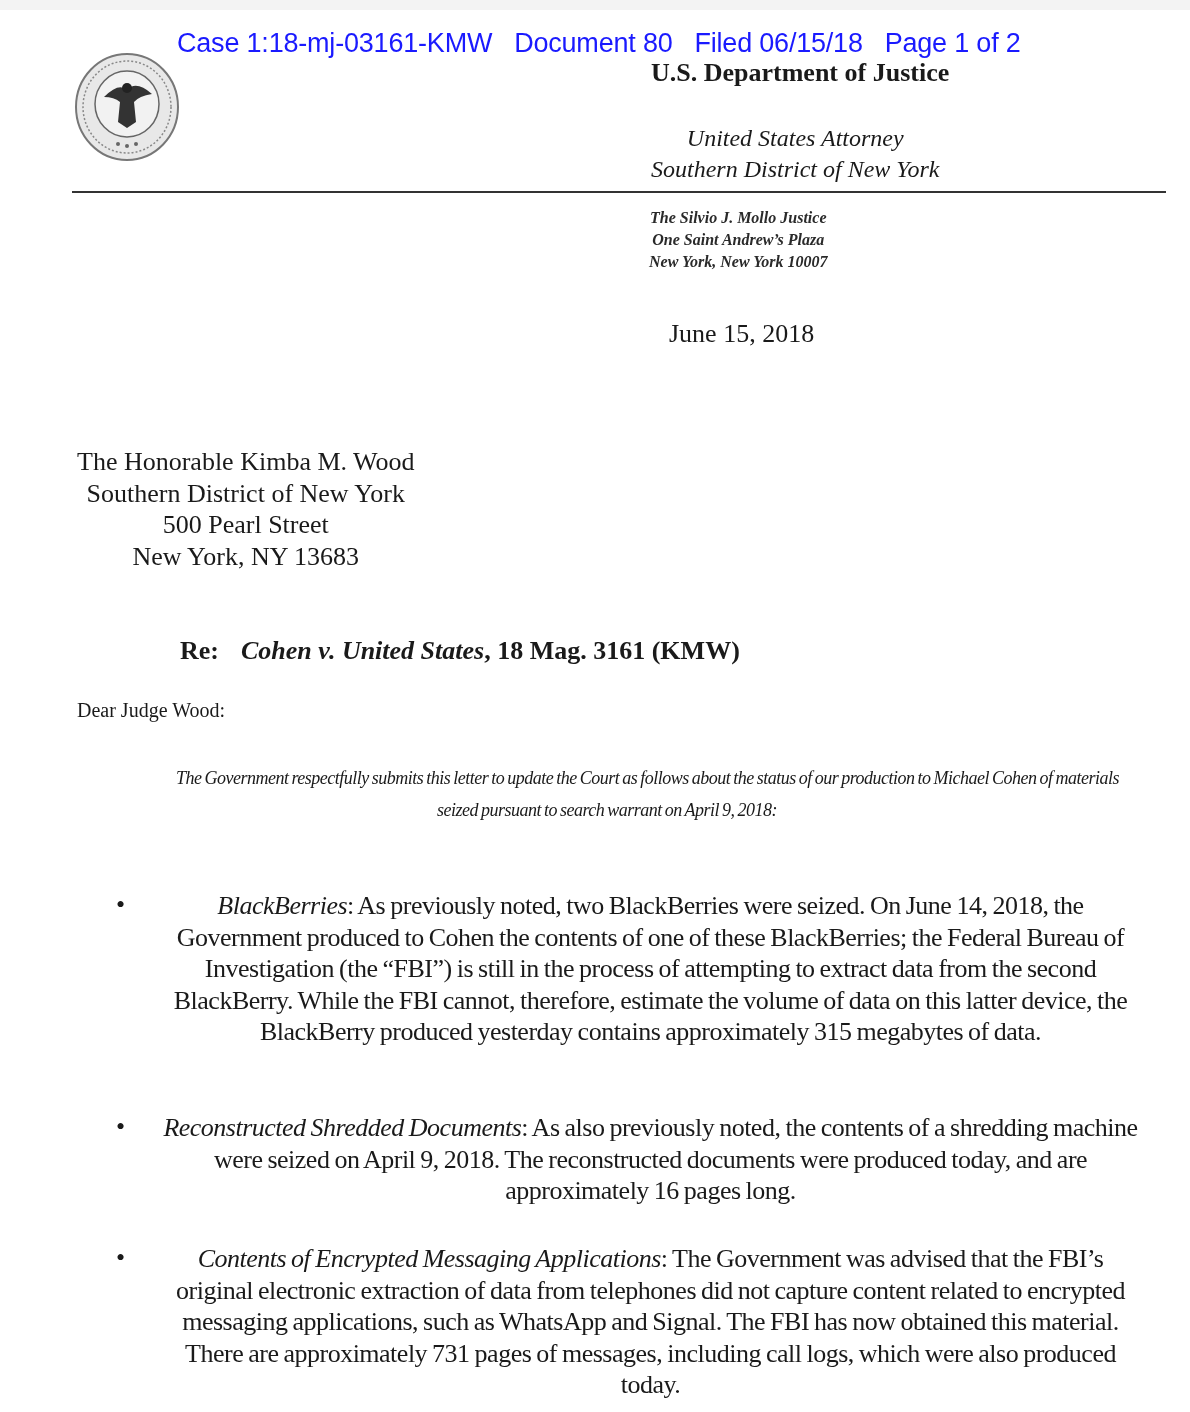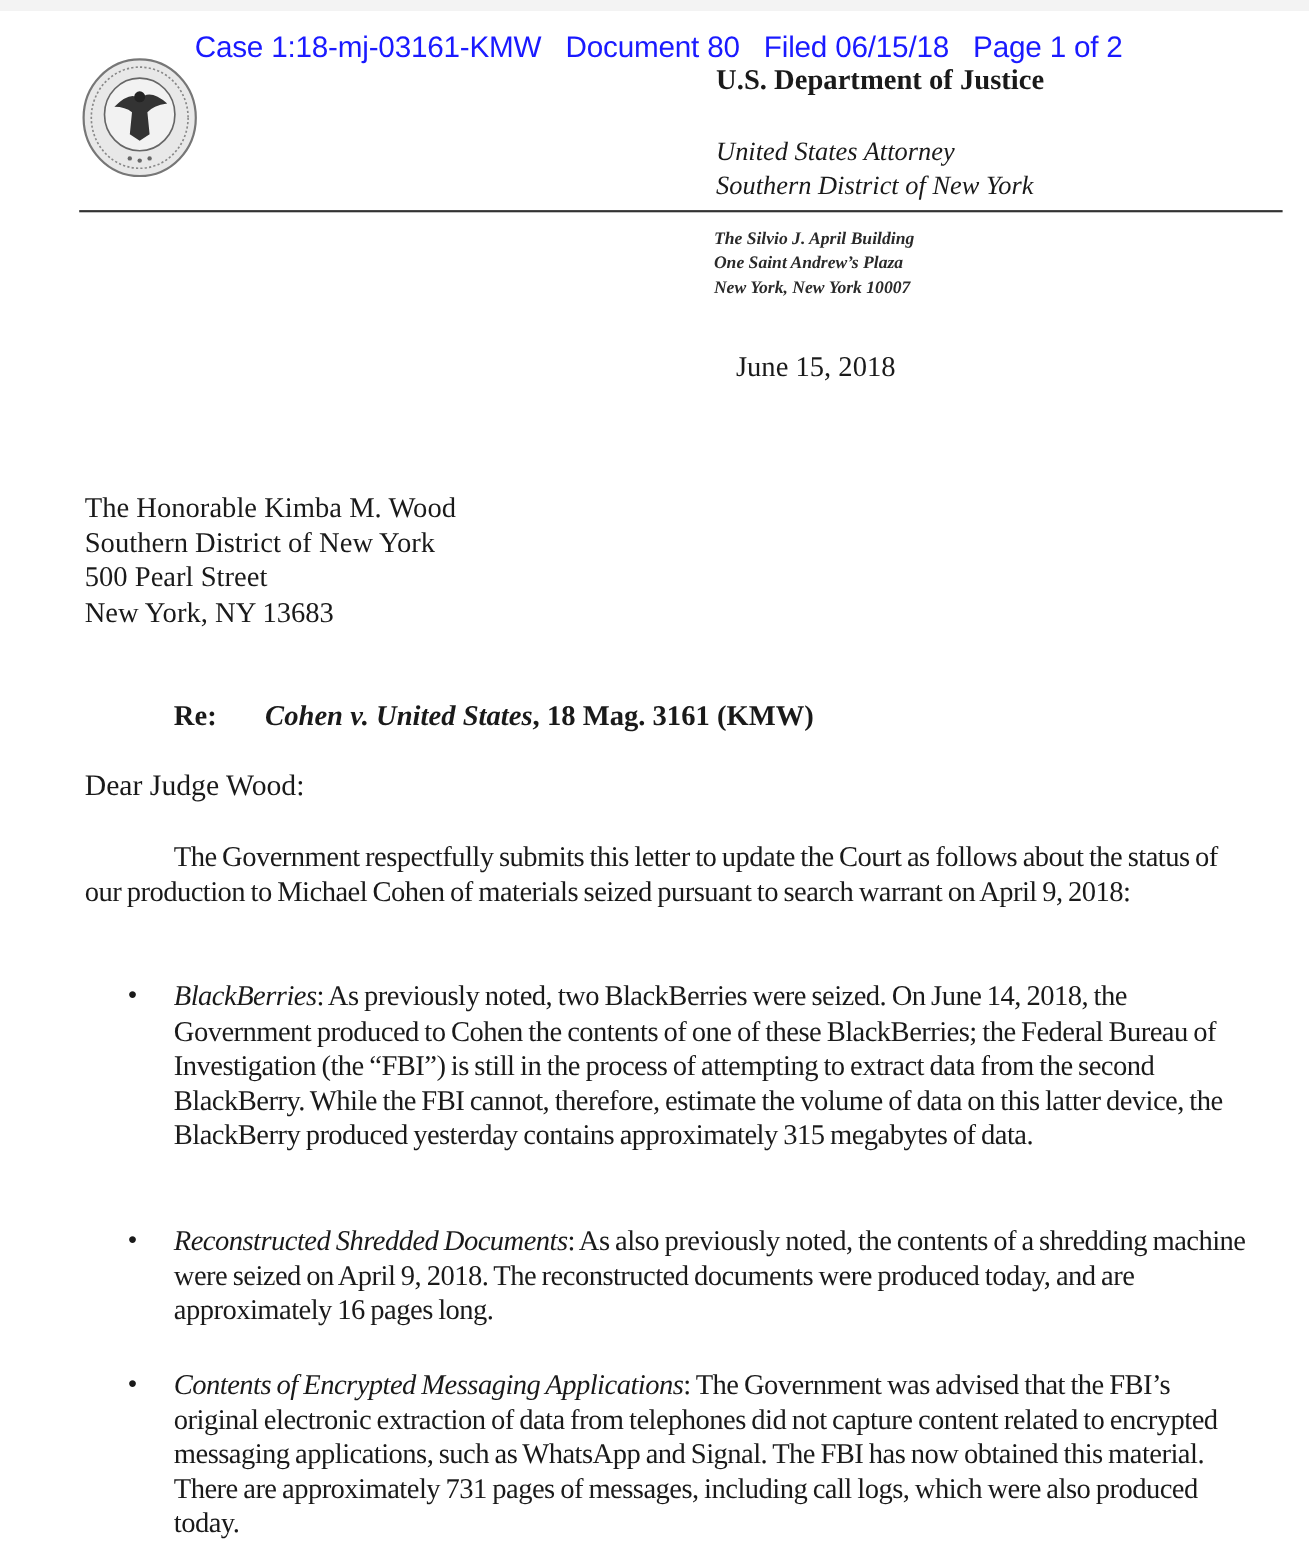--- a/index.html
+++ b/index.html
@@ -5,20 +5,21 @@
   html, body { margin: 0; padding: 0; }
   body {
     width: 1190px; height: 1412px; overflow: hidden;
     background: #f3f3f3;
     font-family: "Liberation Serif", "DejaVu Serif", serif;
     color: #1a1a1a;
   }
   .page {
     position: absolute; left: 0; top: 10px; width: 1190px; height: 1402px;
     background: #ffffff;
+    text-align: center;
   }
   .stamp {
     position: absolute; left: 177px; top: 18px;
     font-family: "Liberation Sans", "DejaVu Sans", sans-serif;
     font-size: 27px; color: #1a1aff; white-space: pre; letter-spacing: -0.2px;
   }
   .seal {
     position: absolute; left: 74px; top: 42px; width: 106px; height: 110px;
   }
   .doj-title {
@@ -43,25 +44,25 @@
   }
   .recipient {
     position: absolute; left: 77px; top: 436px; font-size: 26px; line-height: 31.5px;
   }
   .re-line {
     position: absolute; left: 158px; top: 626px; font-size: 26px; font-weight: bold;
   }
   .re-line .re-label { display: inline-block; width: 83px; }
   .re-line .case-name { font-style: italic; }
   .salutation {
-    position: absolute; left: 77px; top: 689px; font-size: 27px;
+    position: absolute; left: 77px; top: 689px; font-size: 20px;
   }
   .intro {
-    position: absolute; left: 77px; top: 753px; width: 1060px; font-size: 26px; line-height: 31.5px;
-    text-indent: 81px; letter-spacing: -0.5px; word-spacing: -1px;
+    position: absolute; left: 77px; top: 753px; width: 1060px; font-size: 18px; line-height: 31.5px;
+    text-indent: 81px; letter-spacing: -0.5px; word-spacing: -1px; font-style: italic;
   }
   .bullets {
     position: absolute; left: 0; top: 880px; width: 1190px;
     list-style: none; margin: 0; padding: 0;
   }
   .bullet-item {
     position: absolute; left: 0; width: 1190px;
   }
   .bullet-dot {
     position: absolute; left: 116px; top: 0; font-size: 26px;
@@ -93,21 +94,21 @@
   <div class="doj-title">U.S. Department of Justice</div>
 
   <div class="office">
     <div>United States Attorney</div>
     <div>Southern District of New York</div>
   </div>
 
   <div class="rule"></div>
 
   <div class="address-block">
-    <div>The Silvio J. April Building</div>
+    <div>The Silvio J. Mollo Justice</div>
     <div>One Saint Andrew’s Plaza</div>
     <div>New York, New York 10007</div>
   </div>
 
   <div class="date">June 15, 2018</div>
 
 
   <div class="recipient">
     <div>The Honorable Kimba M. Wood</div>
     <div>Southern District of New York</div>

